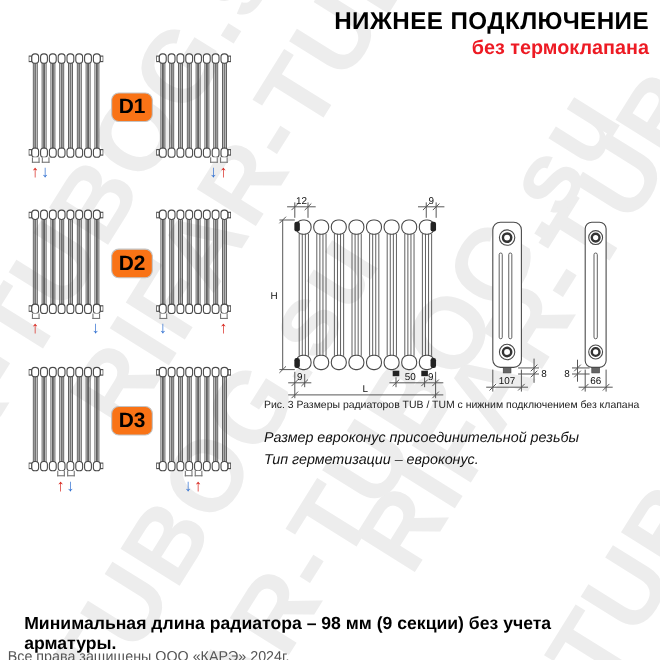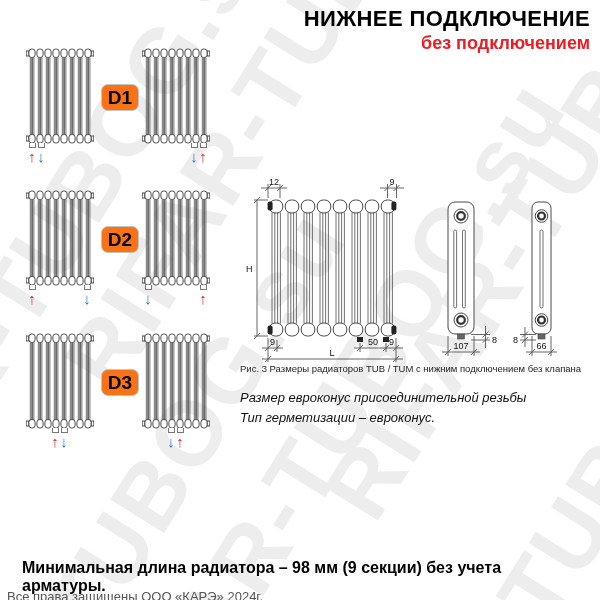--- a/index.html
+++ b/index.html
@@ -83,21 +83,21 @@
           <use href="#rsec" x="32"></use>
           <use href="#rsec" x="40"></use>
         <use href="#rsec" x="48"></use>
           <use href="#rsec" x="56"></use>
       </g>
     </defs>
   </svg>
 
   <div class="hdr">
     <div class="t1">НИЖНЕЕ ПОДКЛЮЧЕНИЕ</div>
-    <div class="t2">без подключением</div>
+    <div class="t2">без термоклапана</div>
   </div>
 
   <section class="scheme" style="top:48px">
     <div class="rad rl">
       <svg viewBox="-2 0 68 96" width="68" height="96">
           <use href="#radsym"></use>
         </svg>
       <span class="ar s1 up">
           <i class="nub"></i>
           <b class="g">↑</b>

